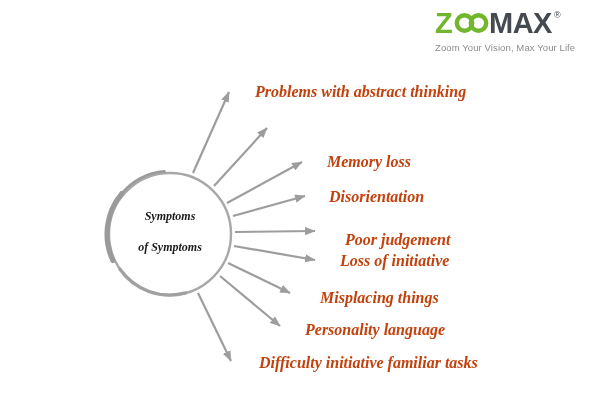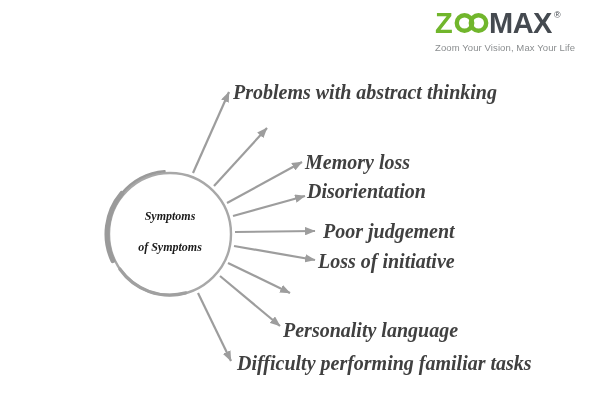--- a/index.html
+++ b/index.html
@@ -46,29 +46,30 @@
     line-height: 31px;
     color: #1b1b1b;
   }
 
   
   .symptom {
     position: absolute;
     white-space: nowrap;
     font-style: italic;
     font-weight: bold;
-    font-size: 20px;
-    color: #404040;
+    font-size: 16px;
+    color: #c2410c;
     transform: translateY(-50%);
+    margin-left: 22px;
   }
   .s1 { left: 233px; top: 92px; }
   .s2 { left: 272px; top: 128px; }
   .s3 { left: 305px; top: 162px; text-align: right; }
-  .s4 { left: 307px; top: 191px; }
-  .s5 { left: 323px; top: 231px; text-align: center; }
+  .s4 { left: 307px; top: 197px; }
+  .s5 { left: 323px; top: 240px; text-align: center; }
   .s6 { left: 318px; top: 261px; text-align: center; }
   .s7 { left: 298px; top: 298px; }
   .s8 { left: 283px; top: 330px; }
   .s9 { left: 237px; top: 363px; }
 </style>
 </head>
 <body>
 
 <div class="canvas">
 
@@ -113,16 +114,17 @@
   <div class="center-label">
     <div>Symptoms</div>
     <div>of Symptoms</div>
   </div>
 
   <div class="symptom s1">Problems with abstract thinking</div>
   <div class="symptom s3">Memory loss</div>
   <div class="symptom s4">Disorientation</div>
   <div class="symptom s5">Poor judgement</div>
   <div class="symptom s6">Loss of initiative</div>
+  <div class="symptom s7">Misplacing things</div>
   <div class="symptom s8">Personality language</div>
-  <div class="symptom s9">Difficulty performing familiar tasks</div>
+  <div class="symptom s9">Difficulty initiative familiar tasks</div>
 
 </div>
 
 </body></html>

